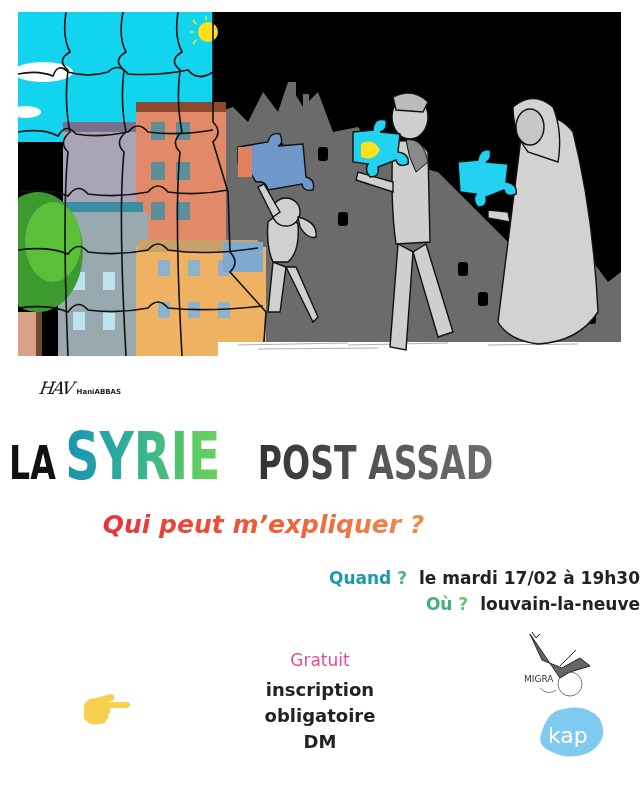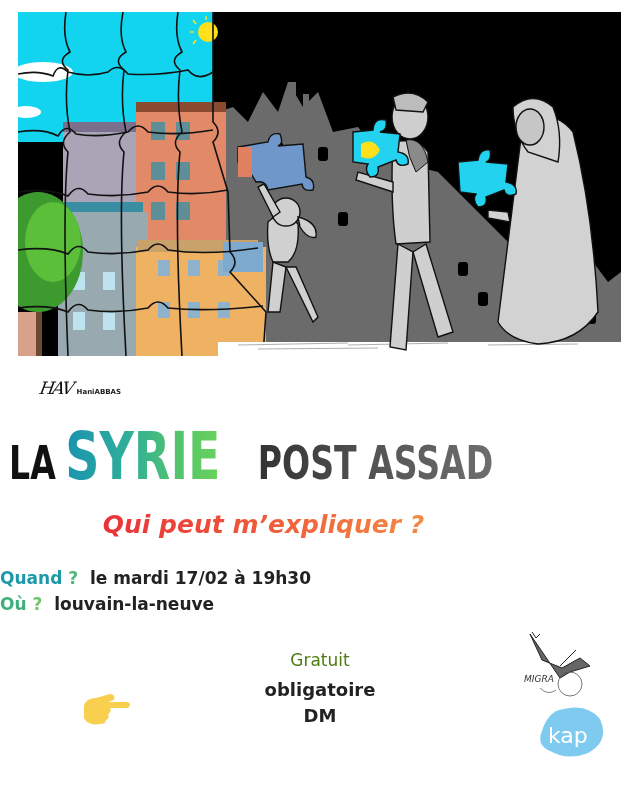--- a/index.html
+++ b/index.html
@@ -16,34 +16,34 @@
   
   .title { position: absolute; top: 418px; left: 0; width: 532px; text-align: center; white-space: nowrap; font-family: "DejaVu Sans", sans-serif; font-weight: bold; }
   .title span { display: inline-block; vertical-align: baseline; transform-origin: center bottom; }
   .t-la { font-size: 46px; color: #111; transform: scaleX(0.72); margin-right: -10px; }
   .t-syrie { font-size: 66px; background: linear-gradient(90deg, #1a93b0 0%, #2fae9a 40%, #55c56a 75%, #6ad35a 100%); -webkit-background-clip: text; background-clip: text; color: transparent; transform: scaleX(0.72); margin: 0 -26px; }
   .t-post { font-size: 46px; background: linear-gradient(90deg, #333 0%, #5a5a5a 60%, #6e6e6e 100%); -webkit-background-clip: text; background-clip: text; color: transparent; transform: scaleX(0.72); margin-left: -18px; }
 
   .subtitle { position: absolute; top: 510px; left: 0; width: 527px; text-align: center; font-family: "DejaVu Sans", sans-serif; font-weight: bold; font-style: italic; font-size: 25px; }
   .subtitle span { background: linear-gradient(90deg, #e8323a 0%, #f05a3a 50%, #f38a45 100%); -webkit-background-clip: text; background-clip: text; color: transparent; }
 
-  .info { position: absolute; left: 0; width: 640px; text-align: left; font-family: "DejaVu Sans", sans-serif; font-weight: bold; font-size: 17px; }
+  .info { position: absolute; left: 0; width: 640px; text-align: right; font-family: "DejaVu Sans", sans-serif; font-weight: bold; font-size: 17px; }
   .info-when { top: 568px; }
   .info-where { top: 594px; }
   .lbl-when { color: #1c9aa9; }
   .lbl-when .q { color: #4cb77a; }
   .lbl-where { color: #3fb07a; }
   .lbl-where .q { color: #6fc36a; }
   .val { color: #222; margin-left: 6px; }
 
-  .free { position: absolute; top: 650px; left: 0; width: 640px; text-align: center; font-family: "DejaVu Sans", sans-serif; font-size: 17px; font-weight: normal; color: #4d7c0f; }
+  .free { position: absolute; top: 650px; left: 0; width: 640px; text-align: center; font-family: "DejaVu Sans", sans-serif; font-size: 17px; font-weight: normal; color: #ec4899; }
   .register { position: absolute; top: 677px; left: 0; width: 640px; text-align: center; font-family: "DejaVu Sans", sans-serif; font-weight: bold; font-size: 18px; color: #222; line-height: 26px; }
 
   .hand { position: absolute; left: 80px; top: 690px; width: 52px; height: 38px; }
-  .logo-migra { position: absolute; left: 520px; top: 630px; width: 72px; height: 72px; font-style: italic; }
+  .logo-migra { position: absolute; left: 520px; top: 630px; width: 72px; height: 72px; }
   .logo-kap { position: absolute; left: 536px; top: 705px; width: 70px; height: 54px; }
 </style>
 </head>
 <body>
 
 <div class="illustration">
   <svg width="603" height="344" viewBox="0 0 603 344" xmlns="http://www.w3.org/2000/svg">
 
     <rect x="0" y="0" width="603" height="344" fill="#000"></rect>
 
@@ -192,20 +192,21 @@
 </div>
 
 <div class="info info-where">
   <span class="lbl-where"><span>Où</span><span class="q"> ?</span></span>
   <span class="val">louvain-la-neuve</span>
 </div>
 
 <div class="free">Gratuit</div>
 
 <div class="register">
+  <div>inscription</div>
   <div>obligatoire</div>
   <div>DM</div>
 </div>
 
 <div class="hand">
   <svg width="52" height="38" viewBox="0 0 52 38">
     <path d="M4 16 Q6 8 16 8 L30 4 Q36 4 34 10 L28 12 L48 12 Q52 14 48 18 L30 18 Q32 22 28 24 Q30 28 26 30 Q26 34 20 34 Q8 36 4 28 Z" fill="#f8cf4f"></path>
   </svg>
 </div>
 

